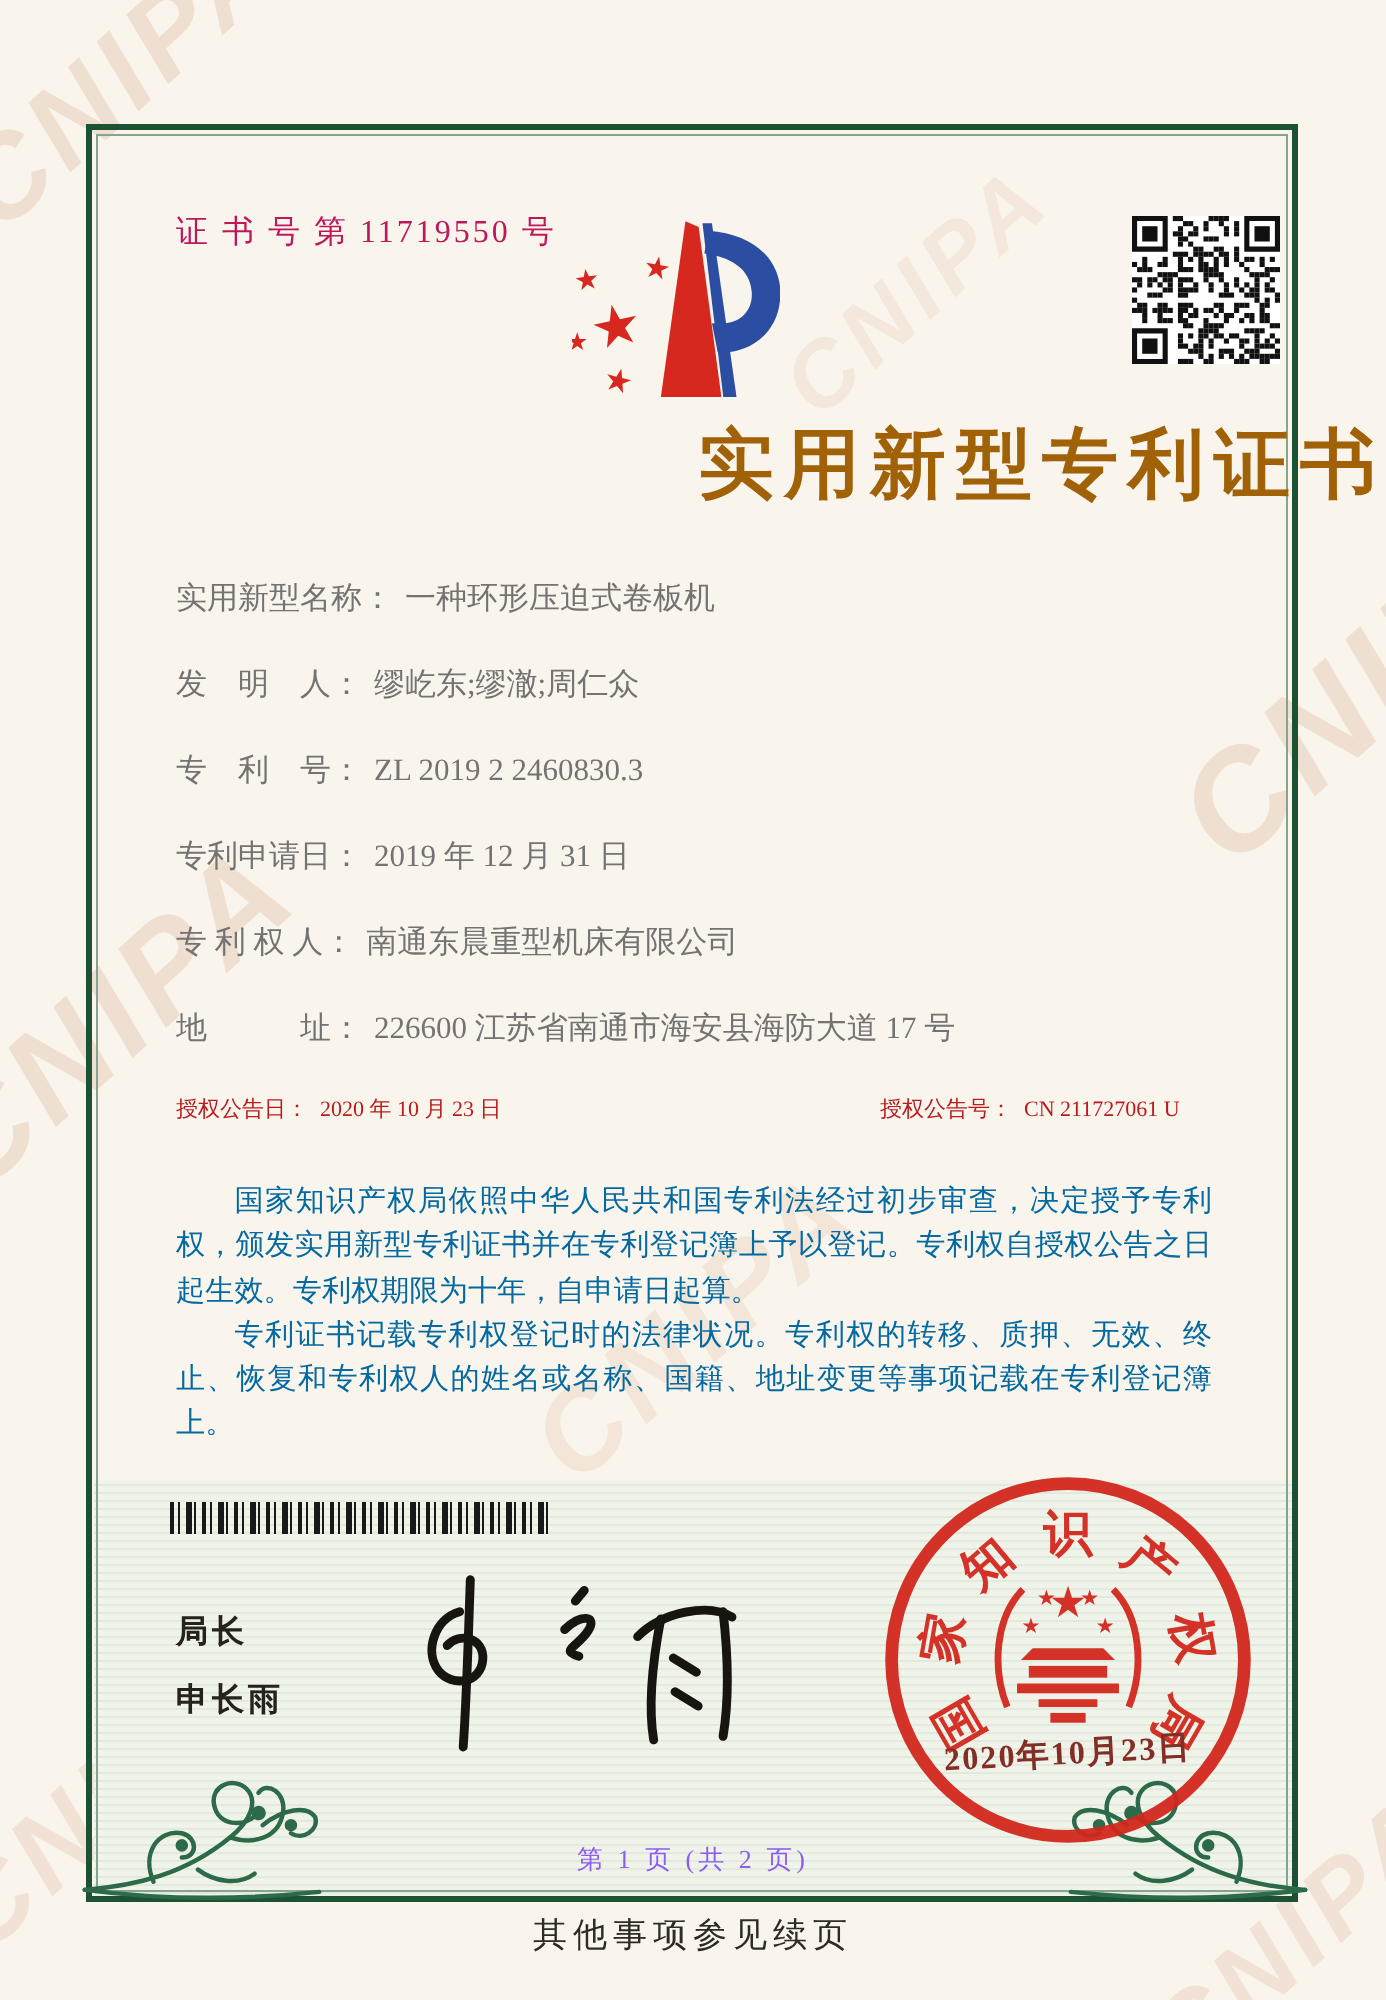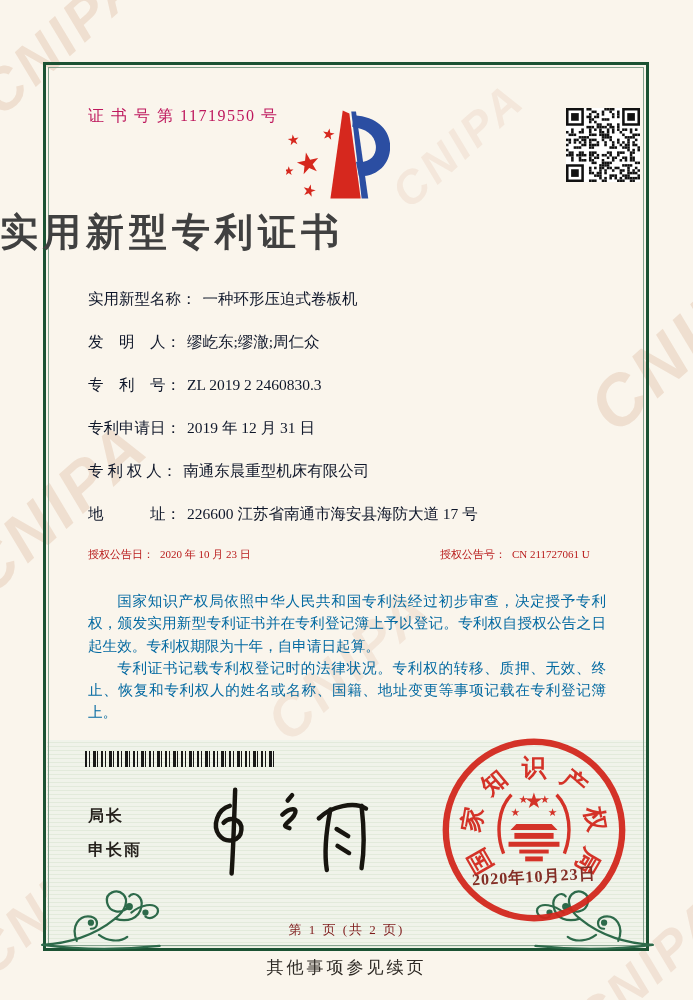--- a/index.html
+++ b/index.html
@@ -36,24 +36,24 @@
     border:1px solid #85a38f;
   }
   .cert-no{
     position:absolute;left:88px;top:106px;
     font-size:16px;letter-spacing:1.5px;color:#be185d;z-index:6;
   }
   .logo{position:absolute;left:286px;top:108px;z-index:6;}
   .qr{position:absolute;left:566px;top:108px;z-index:6;}
   .title{
     position:absolute;left:0;top:207px;width:693px;
-    text-align:left;font-size:38px;font-weight:bold;
-    letter-spacing:5px;color:#404040;z-index:6;
-  }
-  .row{position:absolute;left:88px;font-size:15.5px;color:#0f172a;z-index:6;white-space:nowrap;}
+    text-align:right;font-size:38px;font-weight:bold;
+    letter-spacing:5px;color:#a16207;z-index:6;
+  }
+  .row{position:absolute;left:88px;font-size:15.5px;color:#737373;z-index:6;white-space:nowrap;}
   .row .flabel{display:inline-block;}
   .row .fvalue{margin-left:6px;}
   .row2{position:absolute;left:88px;font-size:11px;color:#b91c1c;z-index:6;white-space:nowrap;}
   .grant-no{position:absolute;left:352px;top:0;}
   .paras{
     position:absolute;left:88px;top:590px;width:518px;
     font-size:14.6px;line-height:22.3px;text-align:justify;
     color:#0369a1;z-index:6;
   }
   .paras p{margin:0;text-indent:2em;}
@@ -77,21 +77,21 @@
   .seal-char{
     font-size:25px;font-weight:bold;fill:#d3271c;
     text-anchor:middle;dominant-baseline:central;
     font-family:"Liberation Serif","DejaVu Serif",serif;
   }
   .flourish{position:absolute;z-index:7;}
   .flourish.left{left:40px;top:856px;}
   .flourish.right{left:533px;top:856px;transform:scaleX(-1);}
   .page-num{
     position:absolute;left:0;top:921px;width:693px;text-align:center;
-    font-size:13px;letter-spacing:2px;color:#7f1d1d;z-index:6;
+    font-size:13px;letter-spacing:2px;color:#8b5cf6;z-index:6;
   }
   .note{
     position:absolute;left:0;top:956px;width:693px;text-align:center;
     font-size:17px;letter-spacing:3px;color:#2e2a25;z-index:6;
   }
 </style>
 </head>
 <body>
 
 <div class="page">

